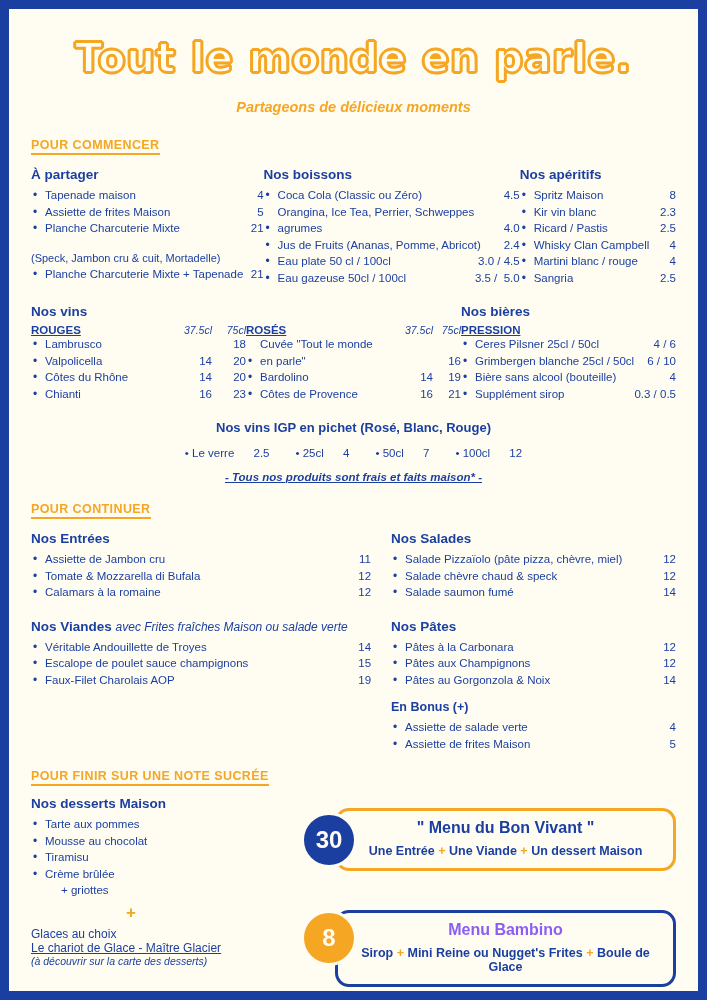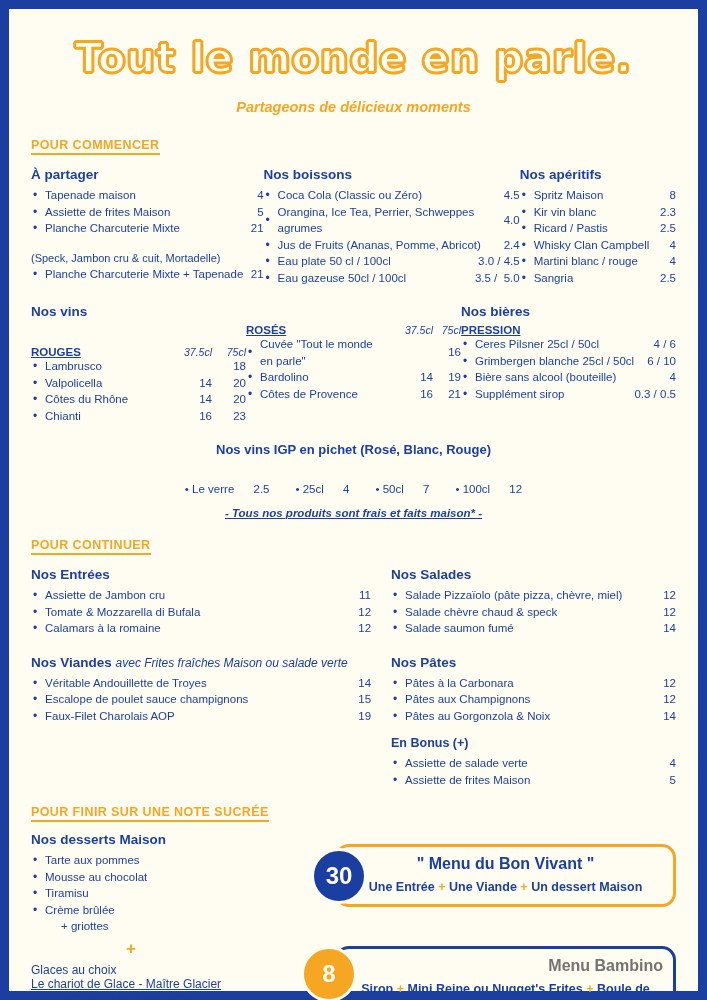--- a/index.html
+++ b/index.html
@@ -57,21 +57,21 @@
     font-weight:bold;
     font-size:13.5px;
     color:#1b3fa0;
     margin-bottom:5px;
   }
   .blockhead .normal { font-weight:normal; font-style:italic; font-size:12px; }
 
   
   ul.items { list-style:none; margin:0; padding:0; }
   ul.items li {
-    display:flex; align-items:center;
+    display:flex; align-items:flex-end;
     font-size:11.5px; line-height:16.5px;
     padding-left:14px; position:relative;
   }
   ul.items li.b::before {
     content:"•"; position:absolute; left:2px; color:#1b3fa0; font-size:12px;
   }
   ul.items li .nm { flex:1 1 auto; }
   ul.items li .pr { flex:0 0 auto; text-align:right; white-space:pre; }
   .note { font-size:11px; line-height:15px; }
 
@@ -82,21 +82,21 @@
   .wine-cols { display:flex; font-size:11.5px; }
   .wine-head {
     font-weight:bold; text-decoration:underline; font-size:11.5px;
   }
   .size-lbl { font-style:italic; font-size:10.5px; text-align:right; }
 
   
   .pitcher-title { text-align:center; font-weight:bold; font-size:13px; }
   .pitcher-row {
     display:flex; justify-content:center; gap:26px;
-    font-size:11.5px; margin-top:26px;
+    font-size:11.5px; margin-top:12px;
   }
   .pitcher-row span.b::before { content:"•  "; }
   .pitcher-row .v { margin-left:16px; }
   .fresh {
     text-align:center; font-style:italic; font-weight:bold; font-size:11.5px;
     text-decoration:underline; margin-top:12px;
   }
 
   
   .formula-wrap { position:relative; }
@@ -107,21 +107,21 @@
   }
   .circle.blue { background:#1b3fa0; color:#fffdf2; border:3px solid #fffdf2;}
   .circle.orange { background:#f5a623; color:#fffdf2; border:3px solid #fffdf2;}
   .fbox {
     border:3px solid; border-radius:14px; padding:8px 10px 10px 10px;
     text-align:center;
   }
   .fbox.orange { border-color:#f5a623; }
   .fbox.blue { border-color:#1b3fa0; }
   .fbox .t1 { font-weight:bold; font-size:16px; color:#1b3fa0; }
-  .fbox .t1.o { color:#737373;text-align:right; }
+  .fbox .t1.o { color:#8b5cf6; }
   .fbox .t2 { font-weight:bold; font-size:12.5px; margin-top:7px; color:#1b3fa0; }
   .fbox .t2 .plus { color:#f5a623; }
 
   
   .plus-big { text-align:center; color:#f5a623; font-weight:bold; font-size:17px; }
   .glace-title { font-size:12px; }
   .glace-link { font-size:12px; text-decoration:underline; }
   .glace-sub { font-size:10.5px; font-style:italic; }
 
   .footer {
@@ -227,21 +227,21 @@
   </div>
 
   <div class="row" style="margin-top:18px;">
 
     <div style="width:430px;">
       <div class="blockhead">Nos vins</div>
       <div class="wine-cols">
 
         <div style="width:215px;">
           <div class="row" style="align-items:flex-end;">
-            <div class="wine-head" style="flex:1 1 auto;margin-top:22px;">ROUGES</div>
+            <div class="wine-head" style="flex:1 1 auto;">ROUGES</div>
             <div class="size-lbl" style="width:46px;">37.5cl</div>
             <div class="size-lbl" style="width:34px;">75cl</div>
           </div>
           <ul class="items">
             <li class="b">
               <span class="nm">Lambrusco</span>
               <span class="pr" style="width:46px;"></span>
               <span class="pr" style="width:34px;">18</span>
             </li>
             <li class="b">
@@ -463,21 +463,21 @@
       </ul>
       <div class="plus-big" style="width:200px; margin-top:4px;">+</div>
       <div class="glace-title" style="margin-top:4px;">Glaces au choix</div>
       <div class="glace-link">Le chariot de Glace - Maître Glacier</div>
       <div class="glace-sub">(à découvrir sur la carte des desserts)</div>
     </div>
 
     <div style="width:calc(100% - 270px); position:relative;">
 
       <div class="formula-wrap" style="height:92px;">
-        <div class="circle blue" style="left:10px; top:4px;">
+        <div class="circle blue" style="left:0; top:4px;">
           <span>30</span>
         </div>
         <div class="fbox orange" style="margin-left:34px; margin-top:12px;">
           <div class="t1">" Menu du Bon Vivant "</div>
           <div class="t2">
             <span>Une Entrée</span>
             <span class="plus">+</span>
             <span>Une Viande</span>
             <span class="plus">+</span>
             <span>Un dessert Maison</span>

